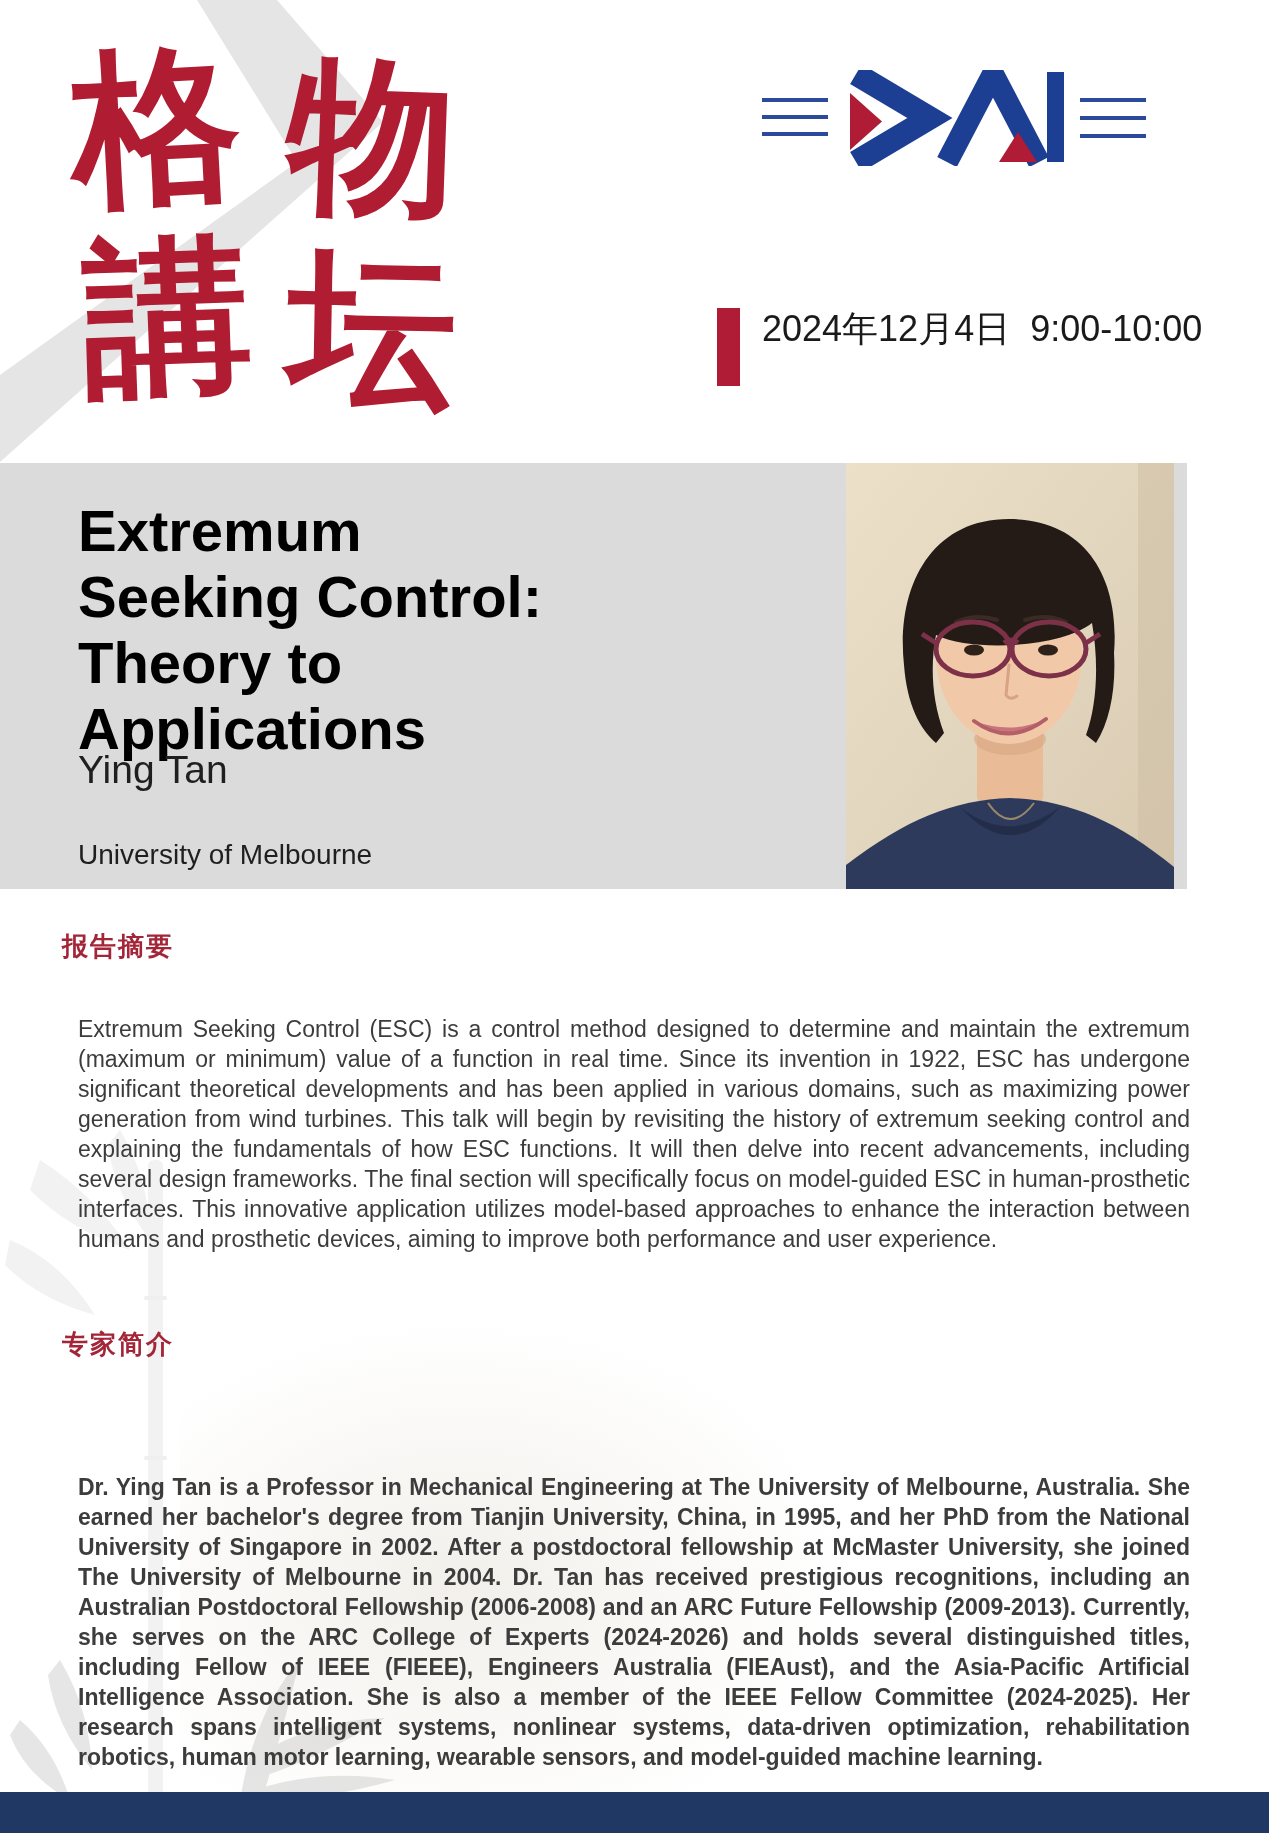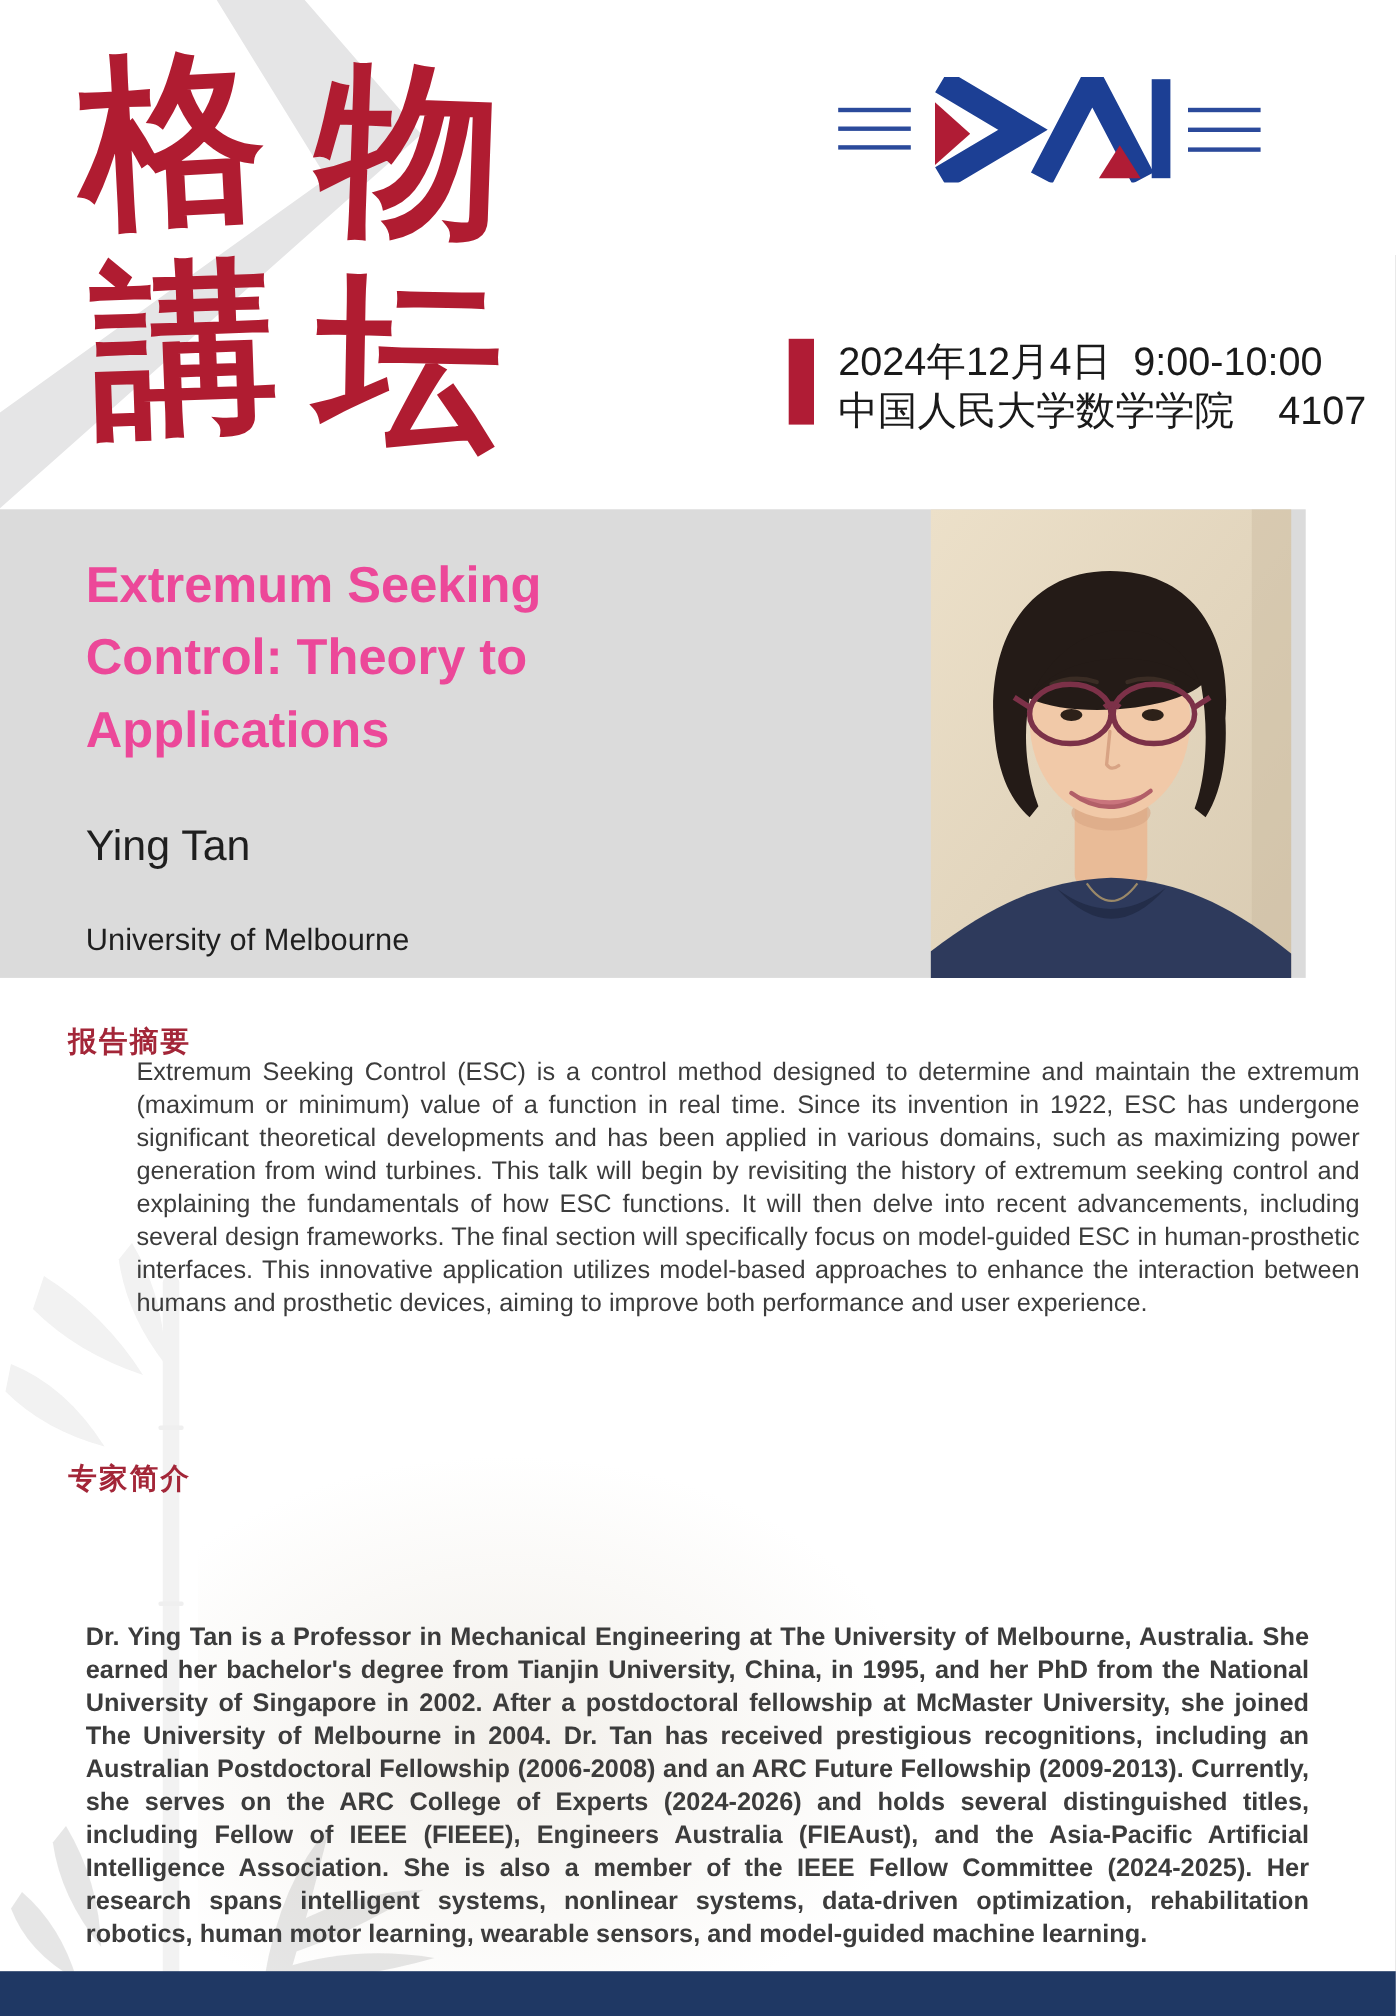--- a/index.html
+++ b/index.html
@@ -20,34 +20,34 @@
          color:#b01c31;font-size:168px;line-height:1;}
   .lab-name{left:650px;top:157px;z-index:3;font-size:29px;letter-spacing:2px;color:#2b3f92;}
   .logo-mark{left:760px;top:70px;z-index:3;}
   .date-bar{left:717px;top:308px;width:23px;height:78px;background:#b01c35;z-index:3;}
   .date-line{left:762px;z-index:3;font-size:36px;color:#1a1a1a;white-space:pre;}
   .dt1{top:305px;}
   .dt2{top:349px;}
   
   .band{left:0;top:463px;width:1187px;height:426px;background:#dbdbdb;z-index:2;}
   .talk-title{left:78px;top:498px;width:515px;z-index:3;
-              font-size:46px;font-weight:700;line-height:66px;color:#ec4899;}
+              font-size:58px;font-weight:700;line-height:66px;color:#000000;}
   .speaker{left:78px;top:748px;z-index:3;font-size:39px;color:#1f1f1f;}
   .affil{left:78px;z-index:3;font-size:28px;color:#1f1f1f;}
   .af1{top:801px;}
   .af2{top:839px;}
   .photo{left:846px;top:463px;z-index:3;}
   
   .sec-head{left:62px;z-index:3;font-size:26px;font-weight:700;color:#a32638;
             font-family:"Liberation Sans","DejaVu Sans",sans-serif;letter-spacing:2px;}
   .h-abstract{top:929px;}
   .h-bio{top:1327px;font-family:Liberation Serif, serif;}
   .body-par{left:78px;width:1112px;z-index:3;font-size:23px;line-height:30px;
             color:#3c3c3c;text-align:justify;}
-  .p-abstract{top:959px;margin-left:46px;}
+  .p-abstract{top:1014px;}
   .p-bio{top:1472px;font-weight:bold;}
   
   .footer{left:0;top:1792px;width:1269px;height:41px;background:#1f3864;z-index:4;}
 </style>
 </head>
 <body>
 
 <div class="page">
 
   <svg class="abs ribbon" width="520" height="580" viewBox="0 0 520 580">
@@ -94,21 +94,20 @@
     <rect x="287" y="2" width="17" height="90" fill="#1c3f94"></rect>
     <g fill="#2b4a9b">
       <rect x="320" y="28" width="66" height="4"></rect>
       <rect x="320" y="46" width="66" height="4"></rect>
       <rect x="320" y="64" width="66" height="4"></rect>
     </g>
   </svg>
 
   <div class="abs date-bar"></div>
   <div class="abs date-line dt1">2024年12月4日  9:00-10:00</div>
-  <div class="abs date-line dt2">中国人民大学数学学院    4107</div>
 
   <div class="abs talk-title">Extremum Seeking Control: Theory to Applications</div>
   <div class="abs speaker">Ying Tan</div>
   <div class="abs affil af2">University of Melbourne</div>
 
   <svg class="abs photo" width="328" height="426" viewBox="0 0 328 426">
     <defs>
       <linearGradient id="bgG" x1="0" y1="0" x2="1" y2="1">
         <stop offset="0" stop-color="#ece0c9"></stop>
         <stop offset="1" stop-color="#d9cbb2"></stop>

